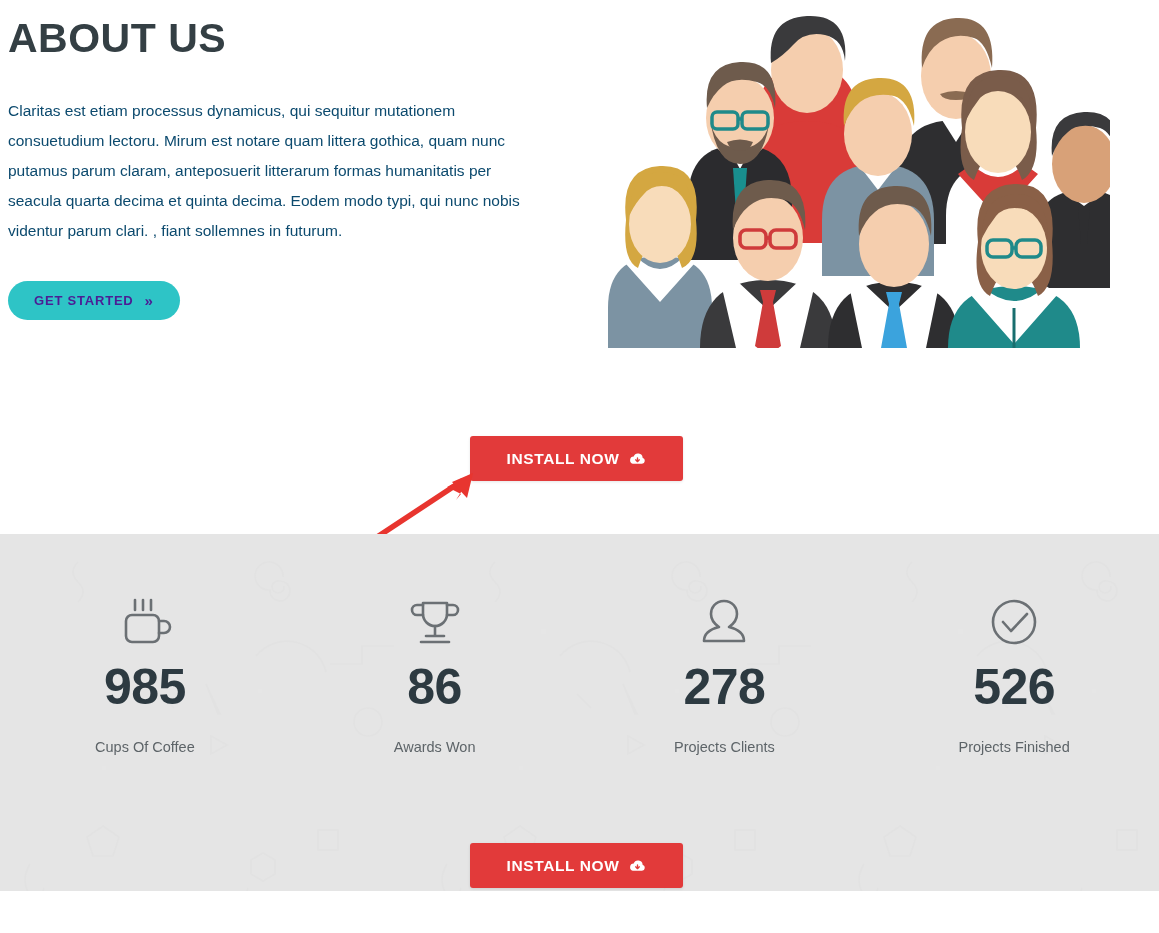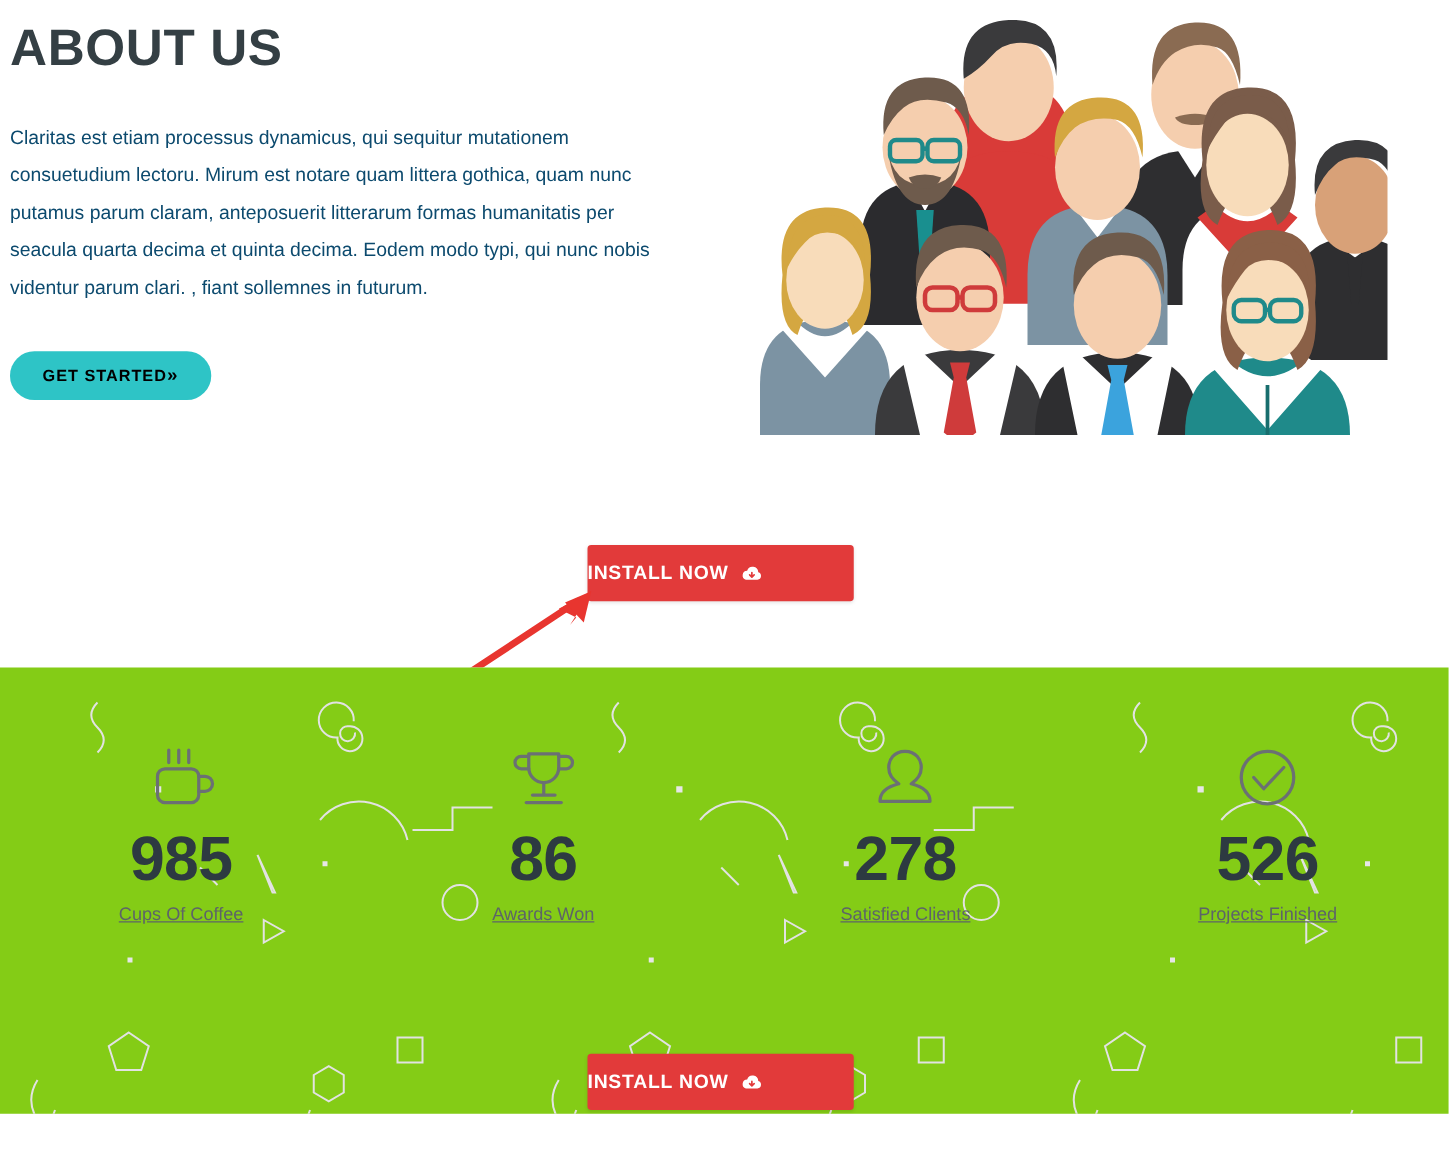--- a/index.html
+++ b/index.html
@@ -51,23 +51,23 @@
     font-weight: normal;
     width: 535px;
   }
 
   .get-started-btn {
     position: absolute;
     left: 8px;
     top: 281px;
     display: inline-flex;
     align-items: center;
-    gap: 0;
+    gap: 11px;
     background: #2ec4c6;
-    color: #000000;
+    color: #4c1d95;
     border: none;
     border-radius: 24px;
     padding: 0 26px;
     height: 39px;
     font-size: 13px;
     font-weight: bold;
     letter-spacing: 0.8px;
     cursor: pointer;
     font-family: "Liberation Sans", sans-serif;
   }
@@ -80,21 +80,21 @@
     top: 8px;
     width: 520px;
     height: 340px;
   }
   .team-illustration svg { display: block; width: 520px; height: 340px; }
 
   
   .install-btn {
     display: inline-flex;
     align-items: center;
-    justify-content: flex-start;
+    justify-content: center;
     gap: 10px;
     background: #e23a3a;
     color: #ffffff;
     border: none;
     border-radius: 3px;
     font-size: 15.5px;
     font-weight: bold;
     letter-spacing: 0.6px;
     cursor: pointer;
     font-family: "Liberation Sans", sans-serif;
@@ -119,21 +119,21 @@
     pointer-events: none;
   }
 
   
   .counter-section {
     position: absolute;
     left: 0;
     top: 534px;
     width: 1159px;
     height: 357px;
-    background: #84cc16;
+    background: #e5e5e5;
     overflow: hidden;
   }
 
   .deco-pattern {
     position: absolute;
     inset: 0;
     width: 1159px;
     height: 399px;
     opacity: 1;
     pointer-events: none;
@@ -162,25 +162,24 @@
 
   .counter-number {
     font-size: 50px;
     font-weight: bold;
     color: #2d3a41;
     line-height: 1;
     letter-spacing: -0.5px;
   }
 
   .counter-label {
-    margin-top: 12px;
+    margin-top: 27px;
     font-size: 14.5px;
     color: #5d6468;
     font-weight: normal;
-    text-decoration: underline;
   }
 
   .install-btn-bottom {
     position: absolute;
     left: 470px;
     top: 309px;
     width: 213px;
     height: 45px;
   }
 </style>
@@ -447,21 +446,21 @@
 
     <div class="counter-item">
       <div class="counter-icon">
         <svg viewBox="0 0 58 52" width="58" height="52" xmlns="http://www.w3.org/2000/svg">
           <g fill="none" stroke="#6b7074" stroke-width="2.6" stroke-linecap="round" stroke-linejoin="round">
             <path d="M29 5 c-9 0 -13 7 -13 13 c0 7 5 11 8 13 c-8 2 -15 6 -15 14 h40 c0 -8 -7 -12 -15 -14 c3 -2 8 -6 8 -13 c0 -6 -4 -13 -13 -13 z"></path>
           </g>
         </svg>
       </div>
       <div class="counter-number">278</div>
-      <div class="counter-label">Satisfied Clients</div>
+      <div class="counter-label">Projects Clients</div>
     </div>
 
     <div class="counter-item">
       <div class="counter-icon">
         <svg viewBox="0 0 58 52" width="58" height="52" xmlns="http://www.w3.org/2000/svg">
           <g fill="none" stroke="#6b7074" stroke-width="2.6" stroke-linecap="round" stroke-linejoin="round">
             <circle cx="29" cy="26" r="21"></circle>
             <path d="M18 26 l8 9 l16 -17"></path>
           </g>
         </svg>

